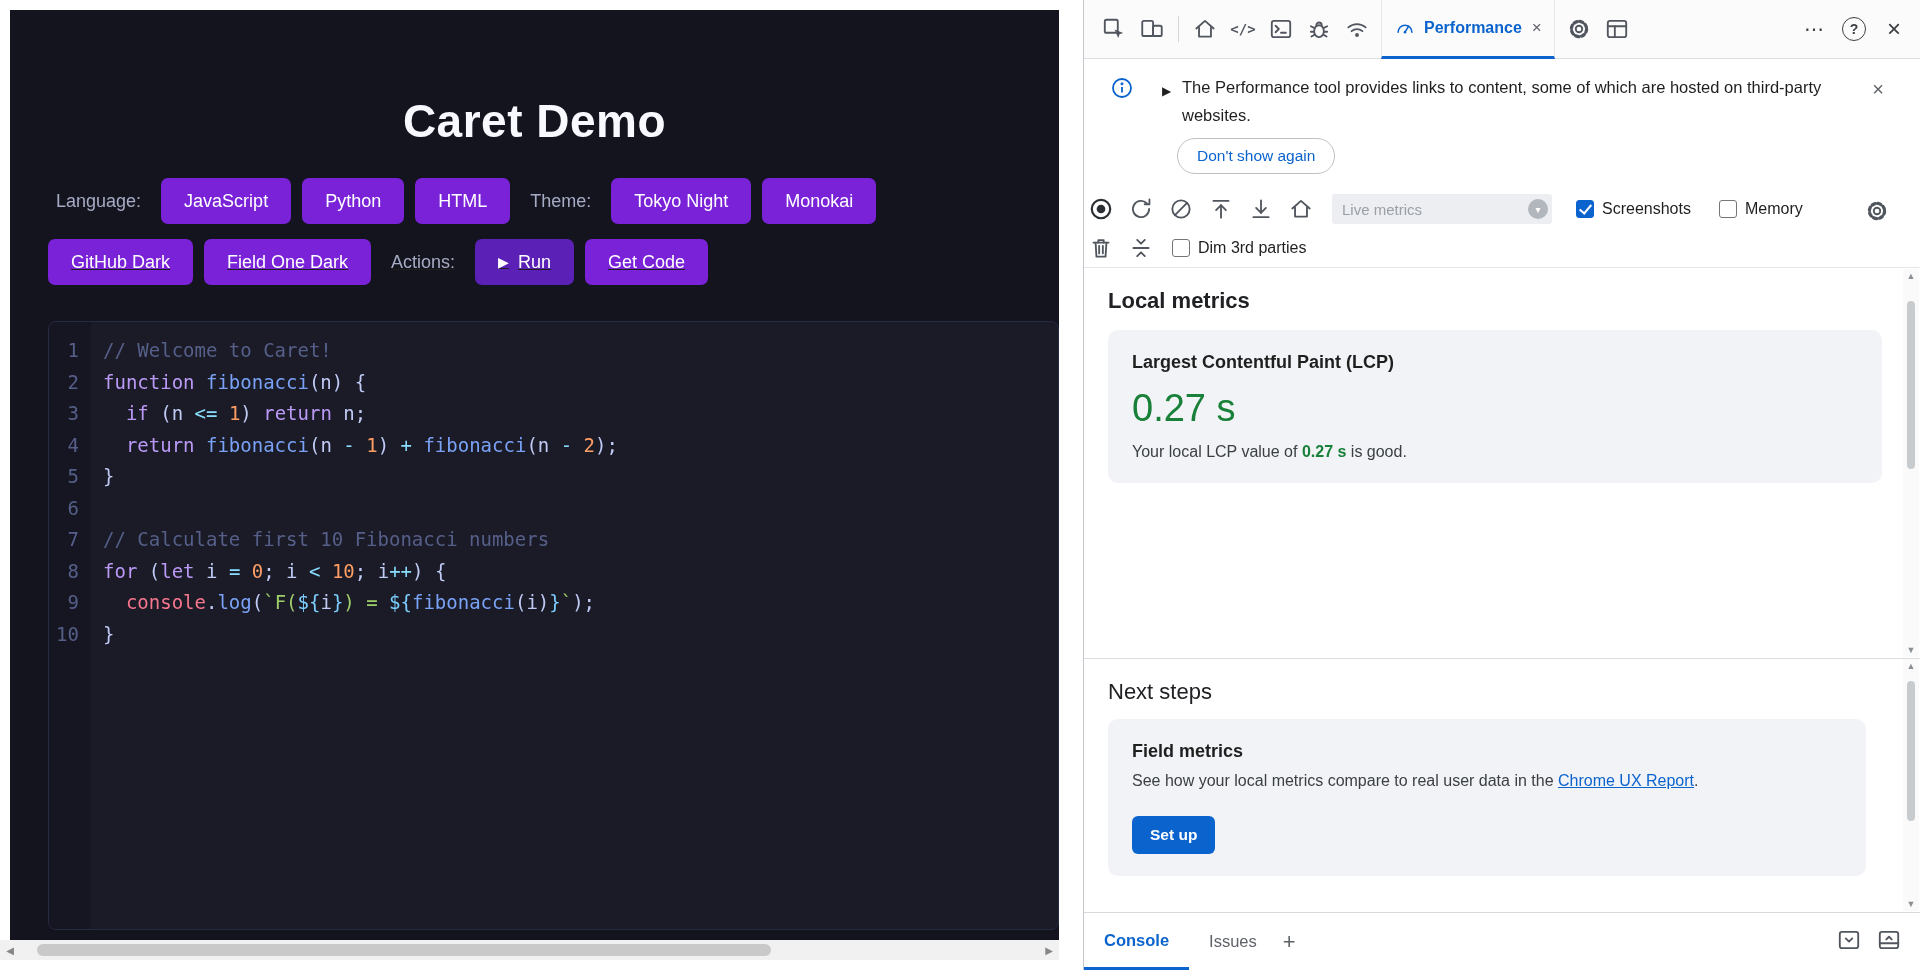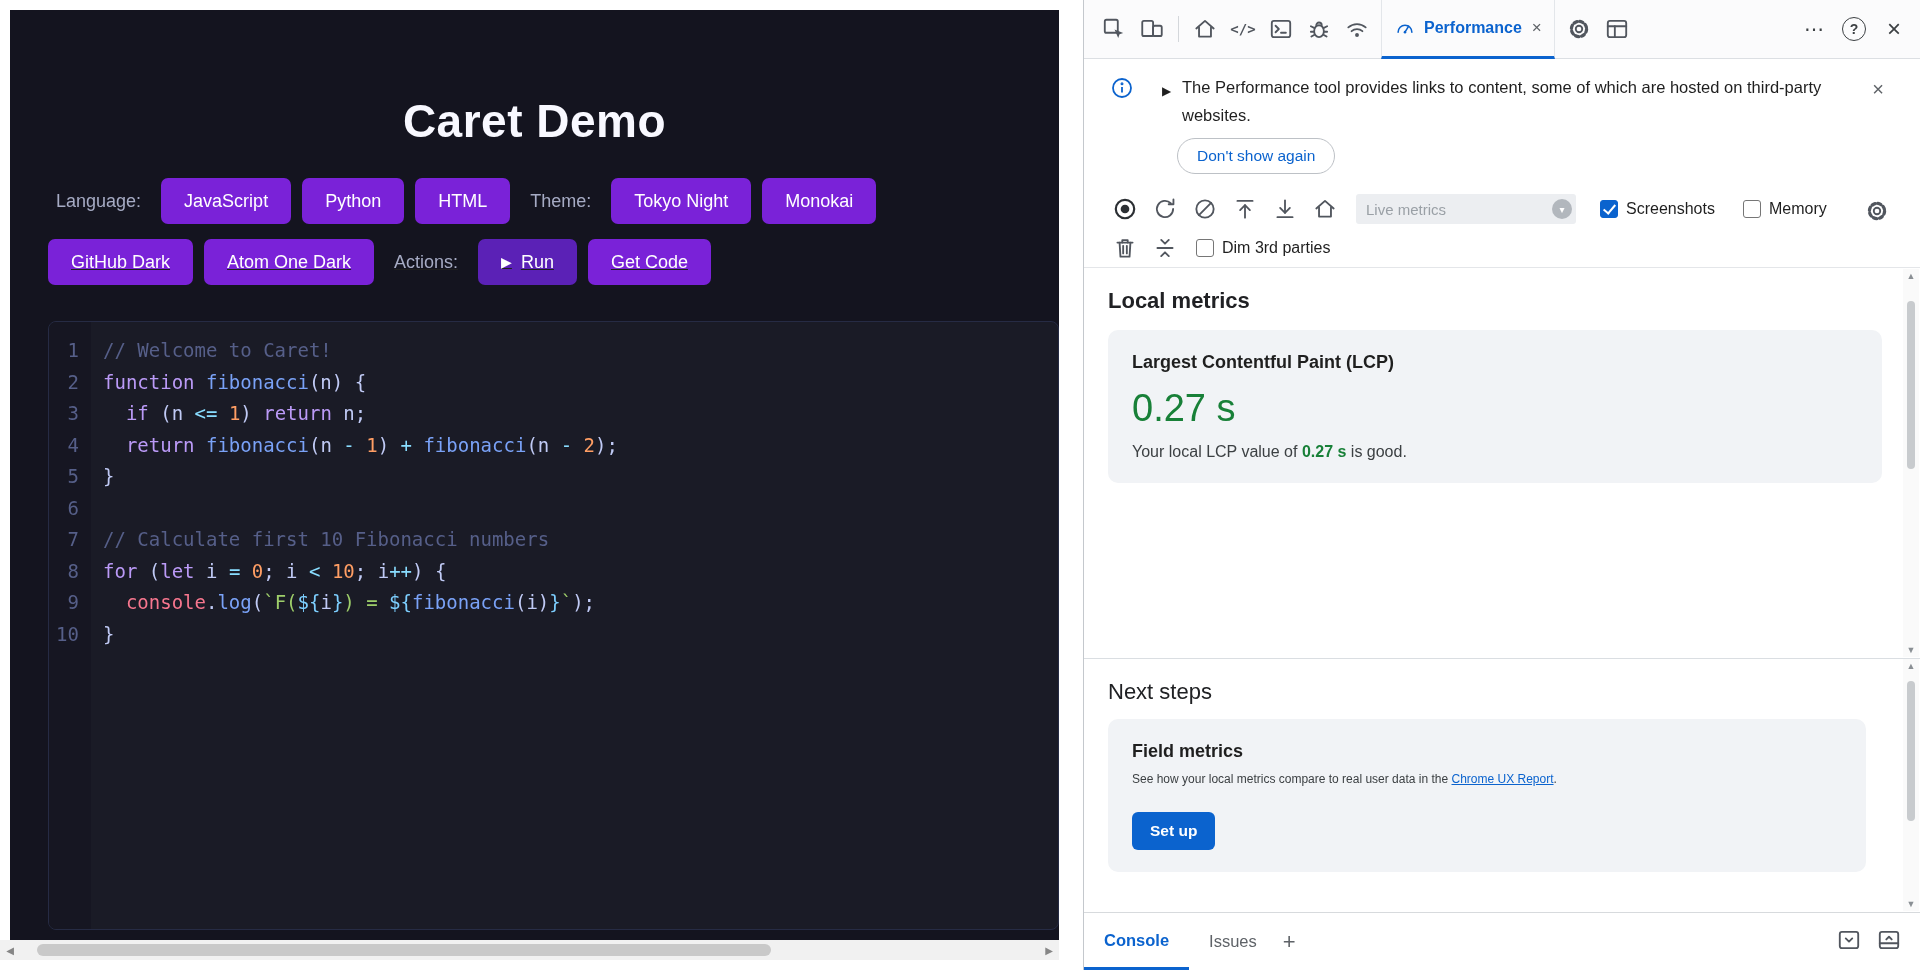--- a/index.html
+++ b/index.html
@@ -62,21 +62,21 @@
   .dt-infobar{position:absolute;left:0;top:60px;width:100%;height:126px;background:#fff;}
   .info-icon{position:absolute;left:26px;top:16px;}
   .disclosure{position:absolute;left:78px;top:24px;font-size:12px;color:#1f1f1f;}
   .info-text{position:absolute;left:98px;top:13px;width:666px;font-size:16.5px;line-height:28px;color:#1f1f1f;}
   .info-close{position:absolute;right:36px;top:18px;font-size:20px;color:#5f6368;cursor:pointer;}
   .dismiss-btn{position:absolute;left:93px;top:78px;height:36px;padding:0 19px;border-radius:18px;
                border:1px solid #bdc1c6;background:#fff;color:#0b63ce;font-size:15.5px;font-family:inherit;
                display:flex;align-items:center;cursor:pointer;}
 
   .dt-controls{position:absolute;left:0;top:186px;width:100%;height:82px;border-bottom:1px solid #e4e6e9;background:#fff;}
-  .ctr-row{position:absolute;left:24px;display:flex;align-items:center;gap:6px;}
+  .ctr-row{position:absolute;left:0;display:flex;align-items:center;gap:6px;}
   .ctr-rowA{top:3px;height:40px;}
   .ctr-rowB{top:44px;height:36px;}
   .sbtn{width:34px;height:34px;display:flex;align-items:center;justify-content:center;cursor:pointer;flex:none;}
   .dd{width:220px;height:30px;background:#eceef1;border-radius:3px;margin-left:8px;display:flex;
       align-items:center;padding:0 4px 0 10px;color:#9aa0a6;font-size:15px;cursor:default;}
   .dd-arrow{margin-left:auto;width:20px;height:20px;border-radius:50%;background:#b2b7bd;color:#fff;
             display:flex;align-items:center;justify-content:center;font-size:10px;}
   .cb-wrap{display:flex;align-items:center;gap:8px;cursor:pointer;}
   .cb{position:relative;width:18px;height:18px;border:1.6px solid #767676;border-radius:3px;background:#fff;flex:none;}
   .cb.checked{background:#0b63ce;border-color:#0b63ce;}
@@ -103,21 +103,21 @@
   .vs1{top:269px;height:388px;}
   .vs2{top:659px;height:252px;}
   .vs-arrow{position:absolute;left:0;width:16px;height:14px;display:flex;align-items:center;
             justify-content:center;font-size:9px;color:#8a8f94;}
   .vs-arrow.top{top:0;} .vs-arrow.bottom{bottom:0;}
   .vs-thumb{position:absolute;left:4px;width:8px;border-radius:4px;background:#c8cbce;}
 
   .dt-content2{position:absolute;left:0;top:658px;width:100%;height:254px;overflow:hidden;
                background:#fff;border-top:1px solid #dadee2;padding:20px 54px 0 24px;}
   .section-h2{font-size:22px;font-weight:400;color:#202124;margin:0 0 14px 0;}
-  .field-desc{margin-top:10px;font-size:12px;color:#3c4043;}
+  .field-desc{margin-top:10px;font-size:16px;color:#3c4043;}
   .field-desc a{color:#0b63ce;text-decoration:underline;cursor:pointer;}
   .setup-btn{margin-top:26px;display:inline-flex;align-items:center;height:38px;padding:0 18px;
              background:#0b63ce;color:#fff;border:none;border-radius:6px;font-size:15.5px;
              font-weight:600;font-family:inherit;cursor:pointer;}
 
   .dt-drawer{position:absolute;left:0;top:912px;width:100%;height:58px;background:#fff;
              border-top:1px solid #d7dadd;display:flex;align-items:center;}
   .drawer-tab{height:100%;display:flex;align-items:center;padding:0 20px;font-size:16.5px;cursor:pointer;}
   .drawer-tab.active{color:#0b63ce;font-weight:600;border-bottom:3px solid #0b63ce;}
   .drawer-tab.inactive{color:#5f6368;}
@@ -138,21 +138,21 @@
         <button class="pbtn">JavaScript</button>
         <button class="pbtn">Python</button>
         <button class="pbtn">HTML</button>
         <span class="ctl-label mid">Theme:</span>
         <button class="pbtn">Tokyo Night</button>
         <button class="pbtn">Monokai</button>
       </div>
 
       <div class="ctrl-row row2">
         <button class="pbtn">GitHub Dark</button>
-        <button class="pbtn">Atom One Dark</button>
+        <button class="pbtn">Field One Dark</button>
         <span class="ctl-label mid">Actions:</span>
         <button class="pbtn dark">
           <span style="font-size:14px;">▶</span>
           <span>Run</span>
         </button>
         <button class="pbtn">Get Code</button>
       </div>
 
       <div class="editor">
         <div class="gutter">

